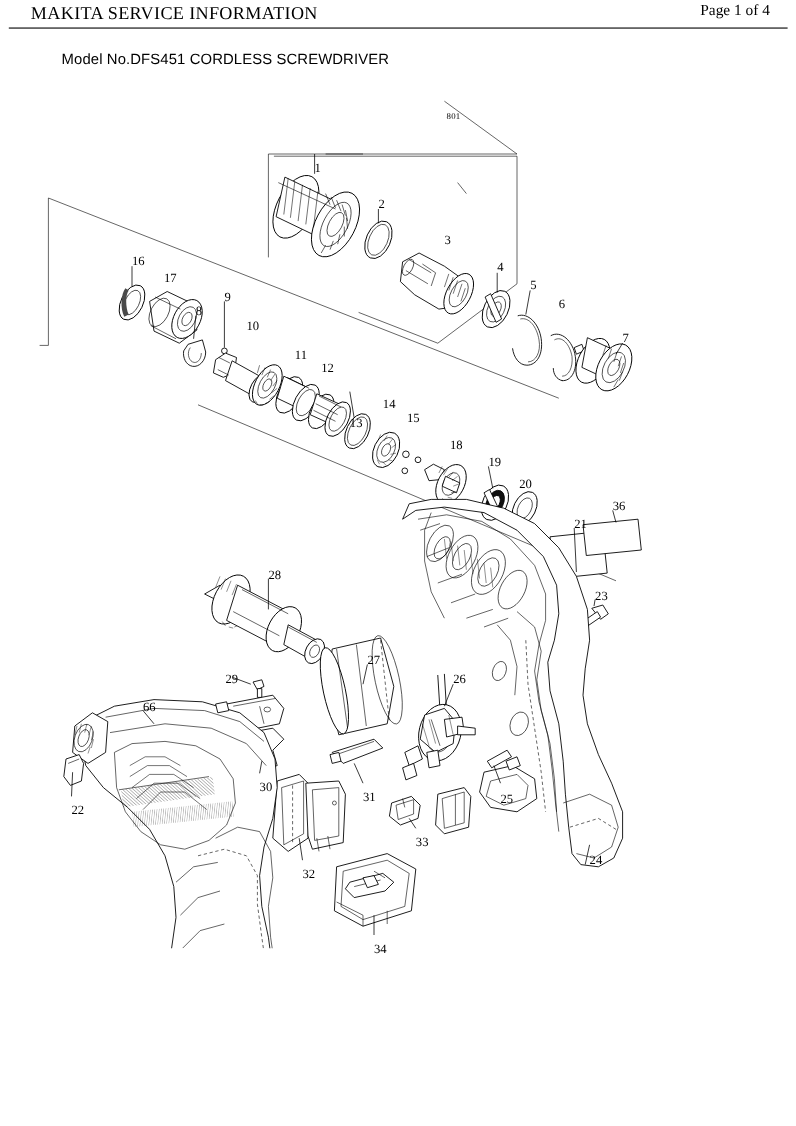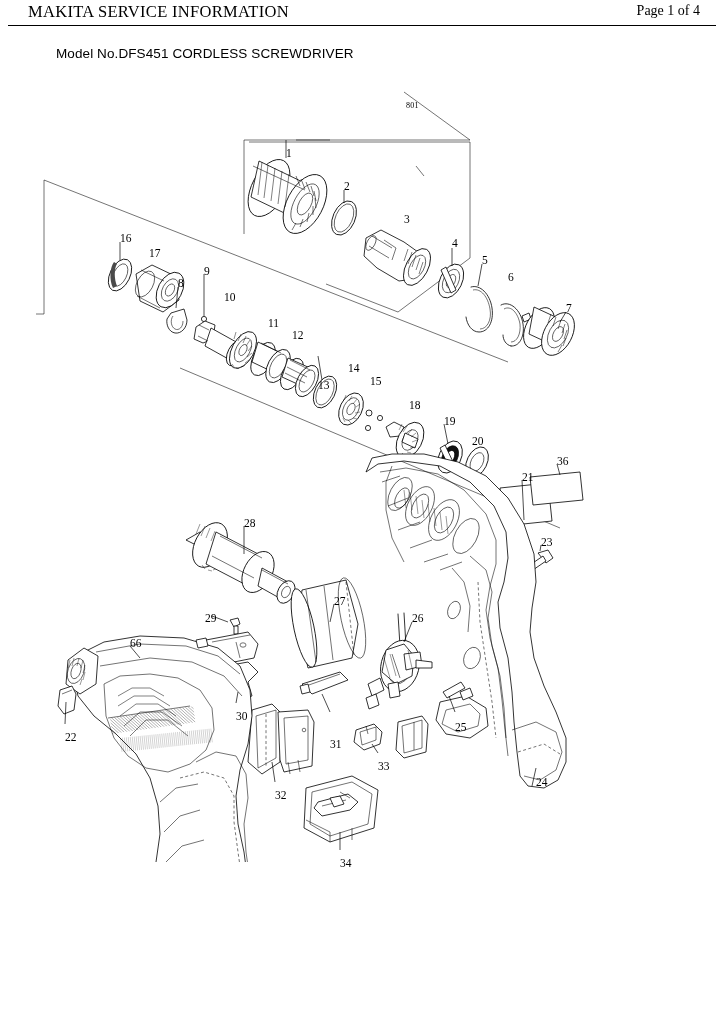--- a/index.html
+++ b/index.html
@@ -622,21 +622,21 @@
       <div class="cal" style="left: 522px; top: 472px;">21</div>
       <div class="cal" style="left: 65px; top: 732px;">22</div>
       <div class="cal" style="left: 541px; top: 537px;">23</div>
       <div class="cal" style="left: 536px; top: 777px;">24</div>
       <div class="cal" style="left: 455px; top: 722px;">25</div>
       <div class="cal" style="left: 412px; top: 613px;">26</div>
       <div class="cal" style="left: 334px; top: 596px;">27</div>
       <div class="cal" style="left: 244px; top: 518px;">28</div>
       <div class="cal" style="left: 205px; top: 613px;">29</div>
       <div class="cal" style="left: 236px; top: 711px;">30</div>
-      <div class="cal" style="left: 330px; top: 720px; margin-top: 19px;">31</div>
+      <div class="cal" style="left: 330px; top: 720px;">31</div>
       <div class="cal" style="left: 275px; top: 790px;">32</div>
       <div class="cal" style="left: 378px; top: 761px;">33</div>
       <div class="cal" style="left: 340px; top: 858px;">34</div>
       <div class="cal" style="left: 130px; top: 638px;">66</div>
       <div class="cal" style="left: 557px; top: 456px;">36</div>
       <div class="cal sm" style="left: 406px; top: 102px;">801</div>
     </div>
 
 </div>
 

